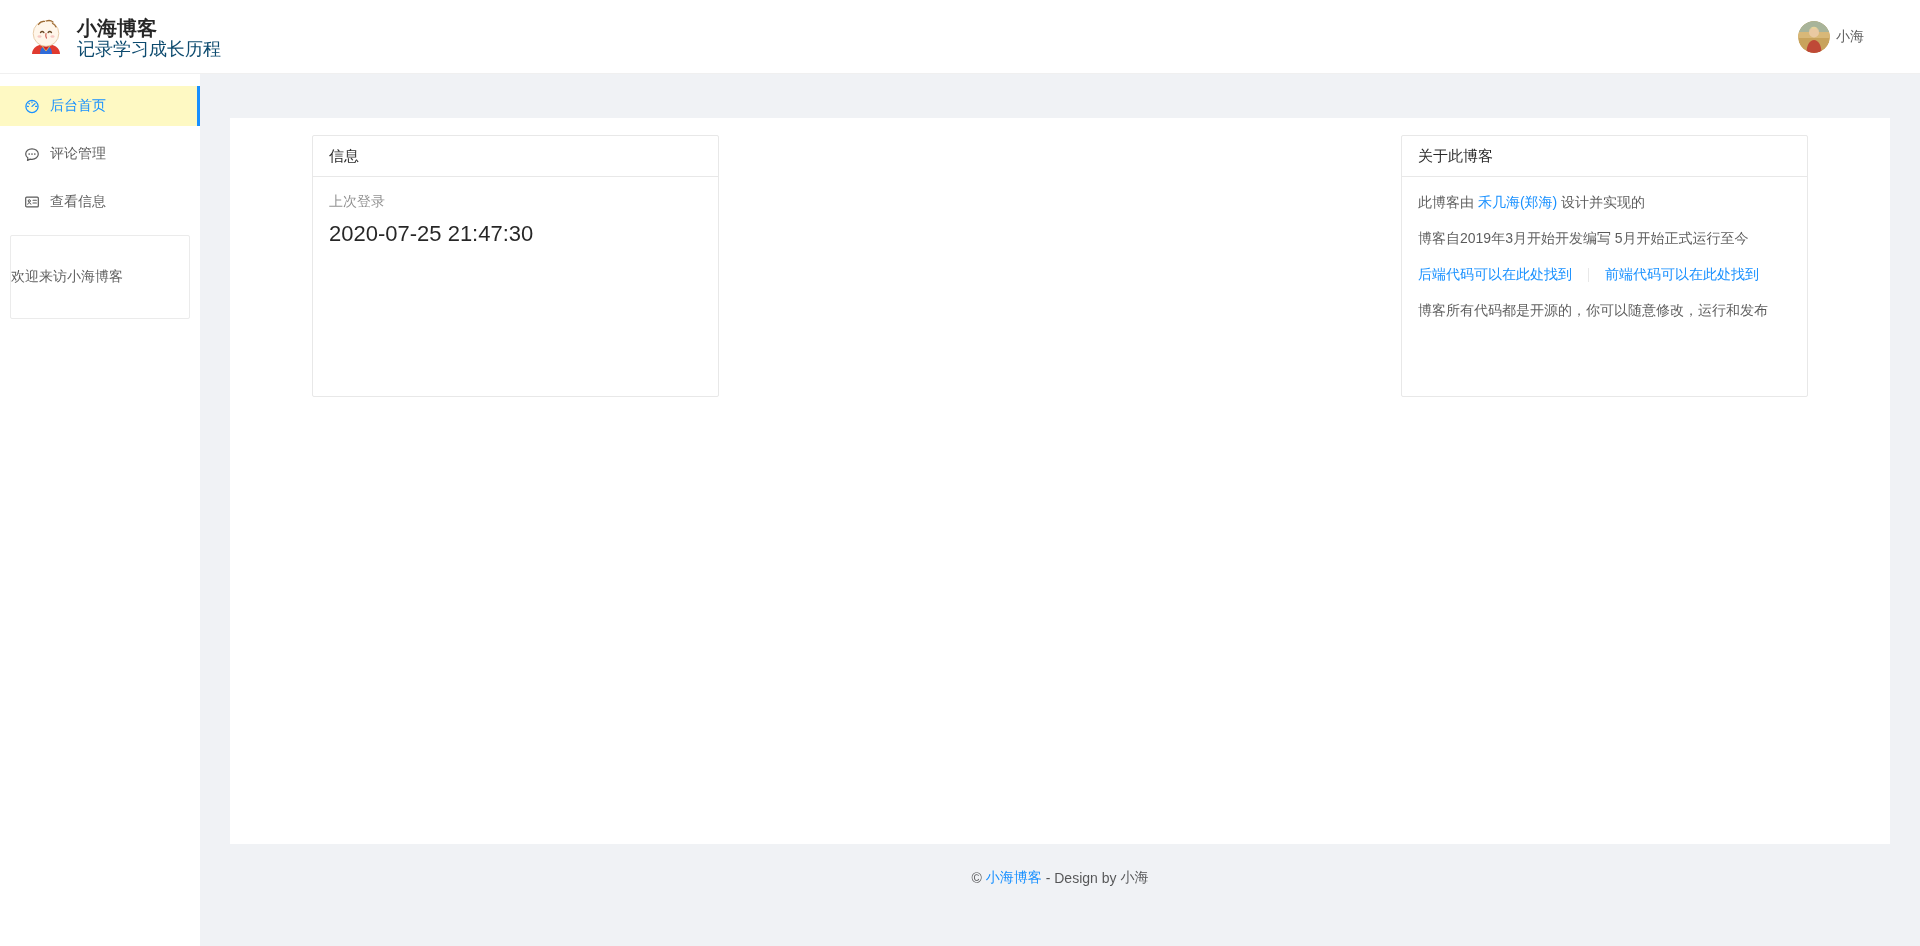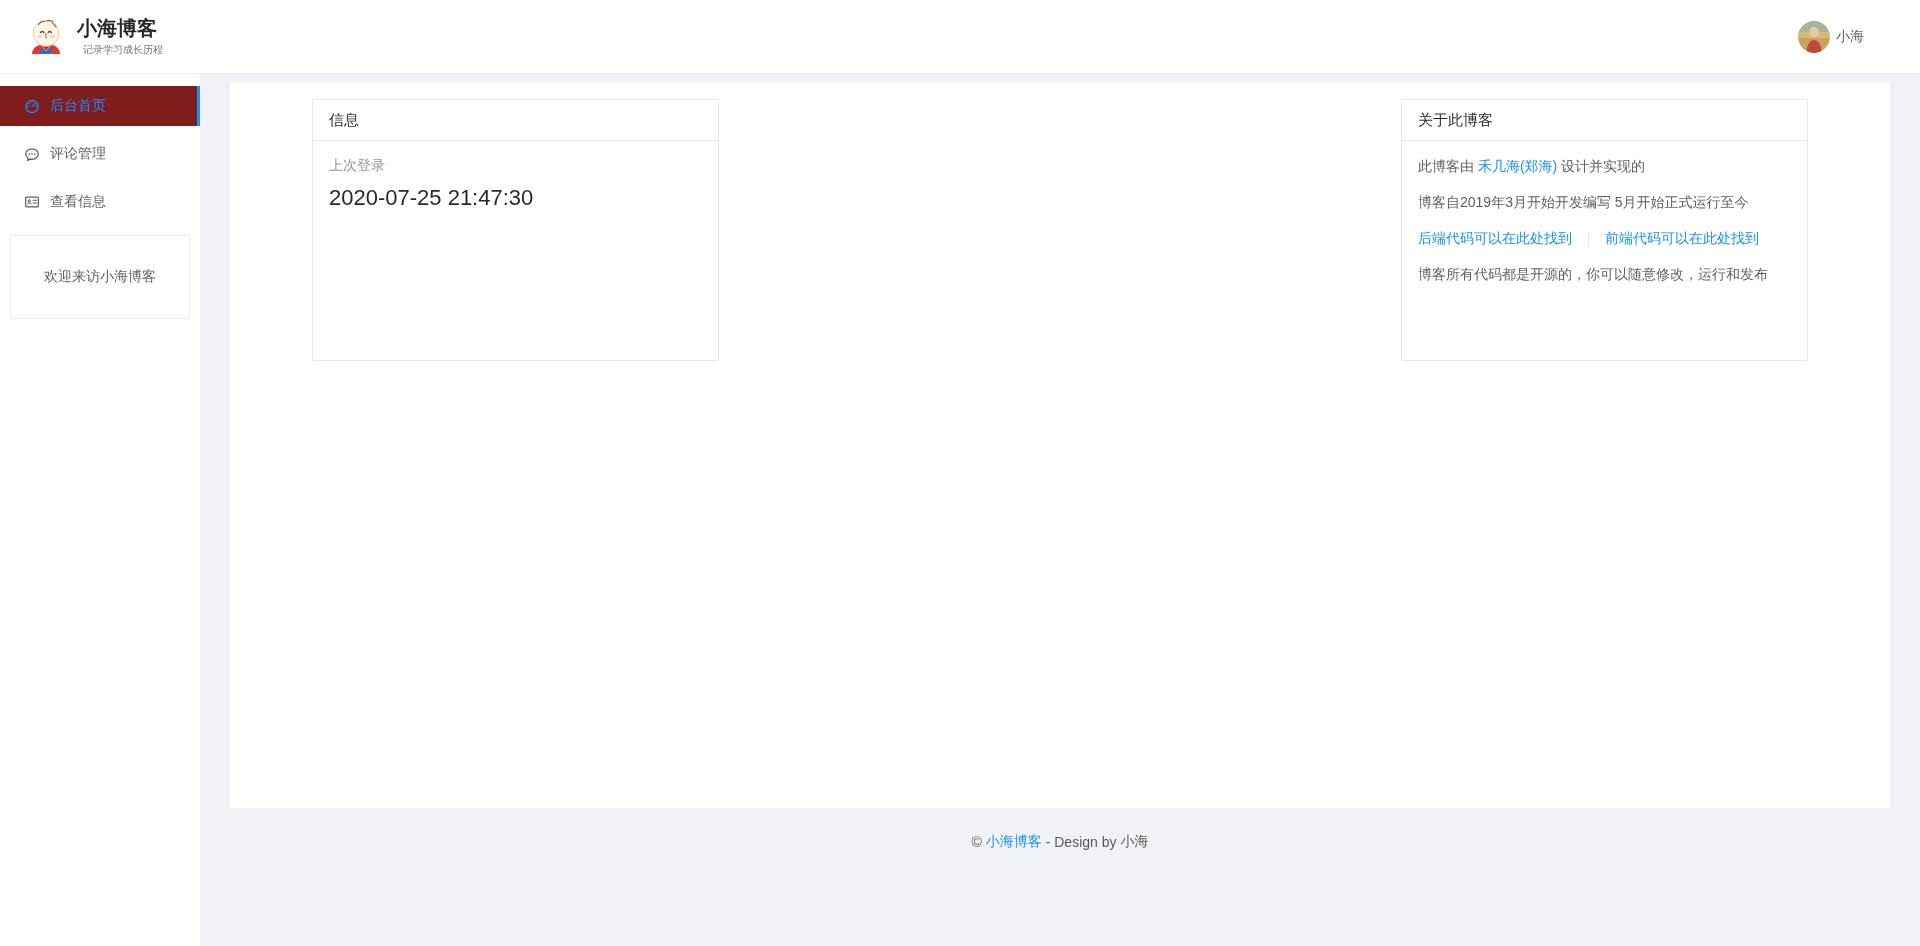--- a/index.html
+++ b/index.html
@@ -15,59 +15,59 @@
   
   .header {
     flex: 0 0 74px; height: 74px;
     background: #fff; border-bottom: 1px solid #f0f0f0;
     display: flex; align-items: center; justify-content: space-between;
     padding: 0 56px 0 26px;
   }
   .brand { display: flex; align-items: center; gap: 11px; cursor: pointer; }
   .logo svg { width: 40px; height: 40px; display: block; }
   .brand-title { font-size: 20px; font-weight: bold; color: rgba(0,0,0,.85); line-height: 25px; }
-  .brand-sub { font-size: 10px; color: #737373; line-height: 17px; margin-left: 6px; }
+  .brand-sub { font-size: 18px; color: #0c4a6e; line-height: 17px; }
   .user { display: flex; align-items: center; gap: 6px; cursor: pointer; }
   .avatar svg { width: 32px; height: 32px; display: block; border-radius: 50%; }
   .username { font-size: 14px; color: rgba(0,0,0,.65); }
 
   
   .body { flex: 1; display: flex; min-height: 0; }
 
   
   .sidebar { flex: 0 0 200px; width: 200px; background: #fff; padding-top: 12px; }
   .menu-item {
     height: 40px; margin-bottom: 8px;
     display: flex; align-items: center; gap: 10px;
     padding-left: 24px; font-size: 14px; color: rgba(0,0,0,.65);
     cursor: pointer;
   }
   .menu-item .mi-icon { display: inline-flex; }
   .menu-item .mi-icon svg { width: 16px; height: 16px; display: block; }
   .menu-item.active {
-    background: #7f1d1d; color: #1890ff;
+    background: #fef9c3; color: #1890ff;
     border-right: 3px solid #1890ff;
   }
   .welcome-box {
     margin: 13px 10px; height: 84px;
     border: 1px solid #ebebeb; border-radius: 2px;
-    display: flex; align-items: center; justify-content: center;
+    display: flex; align-items: center; justify-content: flex-start;
     font-size: 14px; color: rgba(0,0,0,.65);
   }
 
   
   .content-area {
     flex: 1; min-width: 0;
     display: flex; flex-direction: column;
     padding: 8px 30px 0;
   }
   .panel {
     background: #fff; height: 726px;
     padding: 17px 82px 0;
-    display: flex; justify-content: space-between;
+    display: flex; justify-content: space-between; margin-top: 36px;
   }
   .card {
     width: 407px; height: 262px;
     background: #fff; border: 1px solid #e8e8e8; border-radius: 2px;
   }
   .card-head {
     height: 41px; line-height: 40px;
     padding: 0 16px; border-bottom: 1px solid #e8e8e8;
     font-size: 15px; font-weight: 500; color: rgba(0,0,0,.85);
   }

